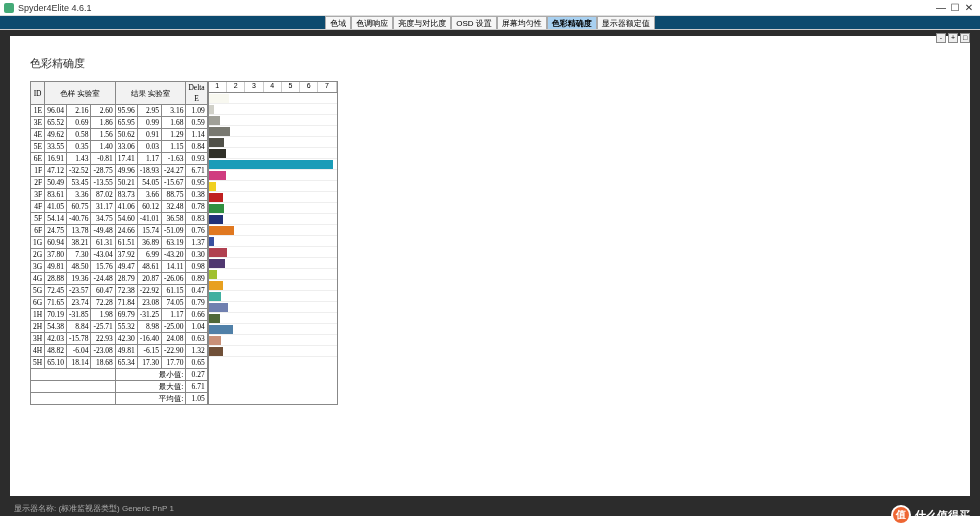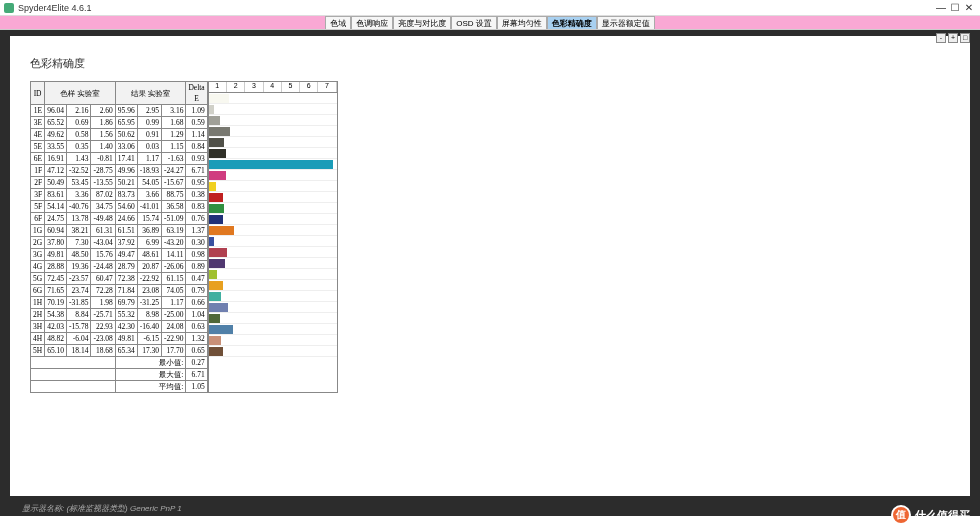--- a/index.html
+++ b/index.html
@@ -1,41 +1,41 @@
 <!DOCTYPE html>
 <html><head>
 <meta charset="utf-8">
 <style>
   * { box-sizing: border-box; margin: 0; padding: 0; }
   body { font-family: "Microsoft YaHei", Arial, sans-serif; background: #fff; width: 980px; height: 531px; overflow: hidden; position: relative; }
   .titlebar { height: 16px; background: #fff; display: flex; align-items: center; padding: 0 4px; font-size: 9px; color: #333; border-bottom: 1px solid #ddd; }
   .titlebar .icon { width: 10px; height: 10px; background: #4a7; border-radius: 2px; margin-right: 4px; }
   .titlebar .spacer { flex: 1; }
   .winbtn { width: 14px; text-align: center; font-size: 10px; cursor: pointer; }
-  .tabbar { height: 14px; background: #f9a8d4; display: flex; justify-content: center; border-bottom: 1px solid #ccc; font-size: 8px; }
+  .tabbar { height: 14px; background: #0c4a6e; display: flex; justify-content: center; border-bottom: 1px solid #ccc; font-size: 8px; }
   .tab { padding: 1px 4px; border: 1px solid #aaa; border-bottom: none; background: #f6f6f6; cursor: pointer; }
   .tab.active { background: #a8d0f0; font-weight: bold; }
   .darkwrap { background: #2c2c2c; height: 486px; padding: 6px 10px 0 10px; position: relative; }
   .toolbar-icons { position: absolute; top: 3px; right: 10px; display: flex; gap: 2px; }
   .toolbar-icons .ti { width: 10px; height: 10px; border: 1px solid #888; background: #eee; font-size: 7px; text-align: center; line-height: 8px; }
   .page { background: #fff; width: 100%; height: 460px; padding: 20px 20px; overflow: hidden; }
   .page-title { font-size: 11px; margin-bottom: 10px; color: #333; }
   .table-wrap { display: flex; }
   table { border-collapse: collapse; font-size: 7.5px; font-family: Liberation Serif, serif; }
   th, td { border: 1px solid #888; padding: 0 2px; height: 11px; line-height: 11px; }
   th { background: #f2f2f2; font-weight: normal; text-align: center; }
   td.num { text-align: right; }
   td.id { text-align: right; width: 14px; }
   .de-col { width: 16px; }
   .bars { border: 1px solid #888; width: 130px; }
   .bar-head { display: flex; height: 11px; border-bottom: 1px solid #888; font-size: 7px; }
   .bar-head span { flex: 1; text-align: center; border-right: 1px solid #ccc; }
   .bar-row { height: 11px; border-bottom: 1px solid #eee; position: relative; }
   .bar { position: absolute; top: 1px; height: 9px; left: 0; }
-  .statusbar { position: absolute; bottom: 0; left: 0; right: 0; height: 15px; background: #2c2c2c; color: #aaa; font-size: 8px; padding: 2px 22px; font-style: italic; }
+  .statusbar { position: absolute; bottom: 0; left: 0; right: 0; height: 15px; background: #2c2c2c; color: #aaa; font-size: 8px; padding: 2px 14px; }
   .watermark { position: absolute; bottom: 6px; right: 10px; display: flex; align-items: center; gap: 4px; color: #fff; font-size: 11px; font-weight: bold; }
   .wm-circle { width: 20px; height: 20px; border-radius: 50%; background: #e63; color: #fff; display: flex; align-items: center; justify-content: center; font-size: 10px; border: 2px solid #fff; }
 </style>
 </head>
 <body>
 
 <div class="titlebar">
   <div class="icon"></div>
   <span>Spyder4Elite 4.6.1</span>
   <div class="spacer"></div>
@@ -147,20 +147,30 @@
               <td class="id">3F</td>
               <td class="num">83.61</td>
               <td class="num">3.36</td>
               <td class="num">87.02</td>
               <td class="num">83.73</td>
               <td class="num">3.66</td>
               <td class="num">88.75</td>
               <td class="num de-col">0.38</td>
             </tr>
             <tr>
+              <td class="id">4F</td>
+              <td class="num">41.05</td>
+              <td class="num">60.75</td>
+              <td class="num">31.17</td>
+              <td class="num">41.06</td>
+              <td class="num">60.12</td>
+              <td class="num">32.48</td>
+              <td class="num de-col">0.78</td>
+            </tr>
+            <tr>
               <td class="id">5F</td>
               <td class="num">54.14</td>
               <td class="num">-40.76</td>
               <td class="num">34.75</td>
               <td class="num">54.60</td>
               <td class="num">-41.01</td>
               <td class="num">36.58</td>
               <td class="num de-col">0.83</td>
             </tr>
             <tr>

